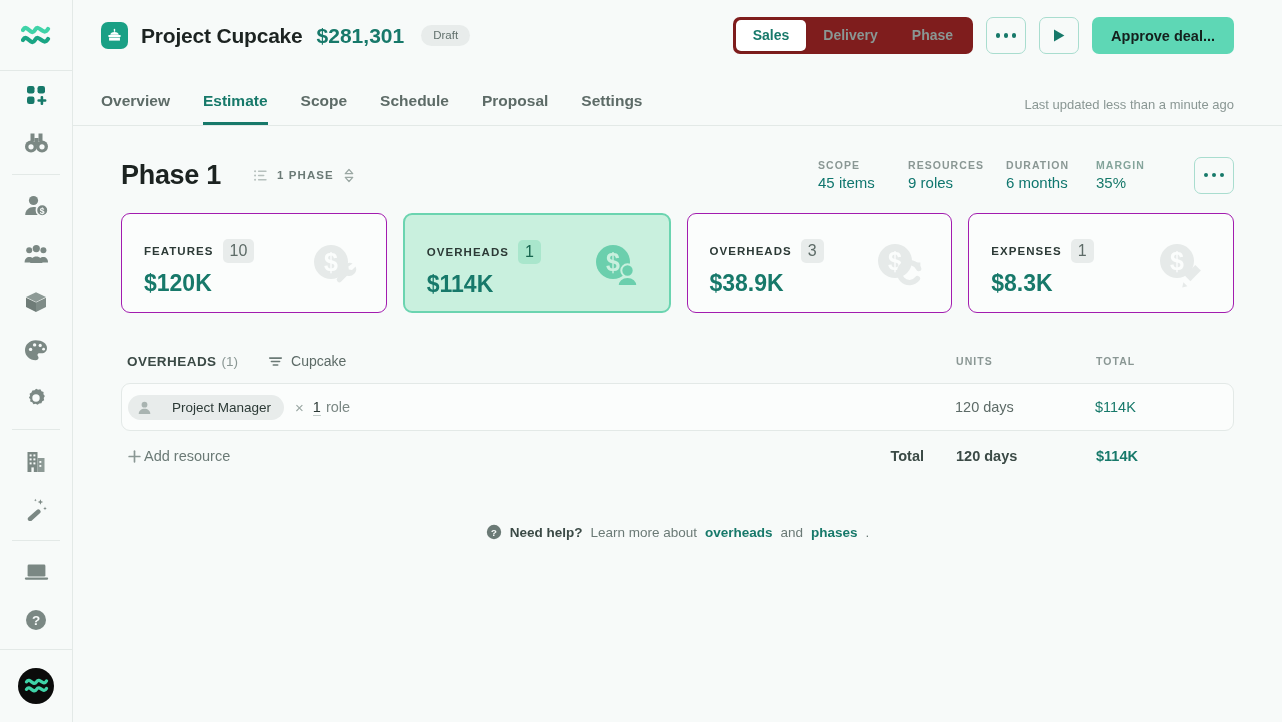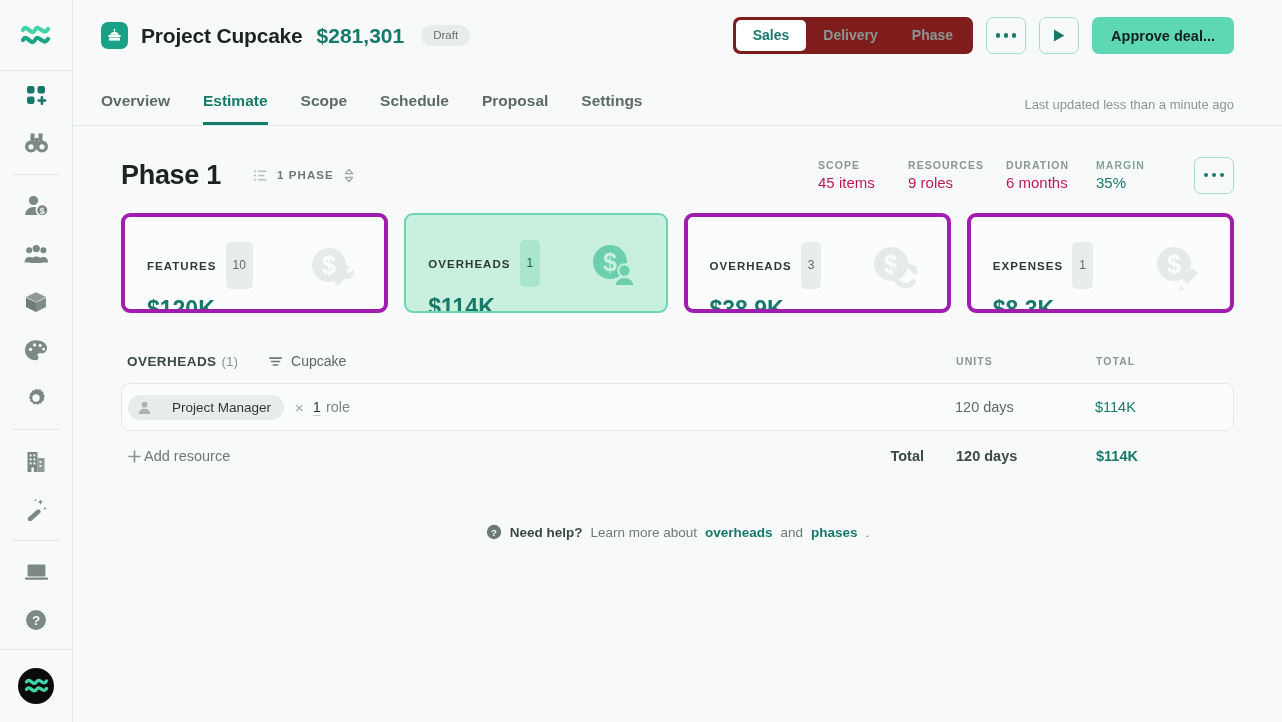--- a/index.html
+++ b/index.html
@@ -131,41 +131,41 @@
     font-size: 11.5px; font-weight: bold; color: #6b7a76;
     letter-spacing: 1.1px;
   }
 
   .metrics { margin-left: auto; display: flex; align-items: center; gap: 0; }
   .metric { min-width: 68px; margin-left: 22px; }
   .metric-label {
     font-size: 10.5px; font-weight: bold; color: #8a9794;
     letter-spacing: 1.05px; margin-bottom: 3px; white-space: nowrap;
   }
-  .metric-value { font-size: 15px; color: #be185d; white-space: nowrap; }
+  .metric-value { font-size: 15px; color: #0f766e; white-space: nowrap; }
   .metric.margin .metric-label { color: #84a49b; }
   .metric.margin .metric-value { color: #17796a; }
   .metric-menu { margin-left: 30px; }
 
   
   .cards { display: flex; gap: 16px; margin-top: 7px; }
   .card {
     flex: 1 1 0; height: 100px; border-radius: 9px;
-    border: 4px solid #a21caf; background: #fbfdfc;
+    border: 1px solid #a21caf; background: #fbfdfc;
     padding: 25px 22px 0; position: relative; overflow: hidden;
     cursor: pointer;
   }
   .card.selected { background: #c9f0de; border: 2px solid #6bd4b0; }
   .card-head { display: flex; align-items: center; gap: 9px; }
   .card-label {
     font-size: 11.5px; font-weight: bold; color: #2c3a36; letter-spacing: 1.05px;
   }
   .card-count {
-    font-size: 12px; color: #5d6b67; background: #e8eceb;
-    border-radius: 5px; padding: 16px 7px; line-height: 1.25;
+    font-size: 16px; color: #5d6b67; background: #e8eceb;
+    border-radius: 5px; padding: 2px 7px; line-height: 1.25;
   }
   .card.selected .card-count { background: #a9e6cc; color: #17654f; }
   .card-value {
     font-size: 23px; font-weight: bold; color: #17796a; margin-top: 7px;
   }
   .card-icon { position: absolute; right: 22px; top: 26px; }
 
   
   .table-head {
     display: flex; align-items: center; height: 44px; margin-top: 26px;

